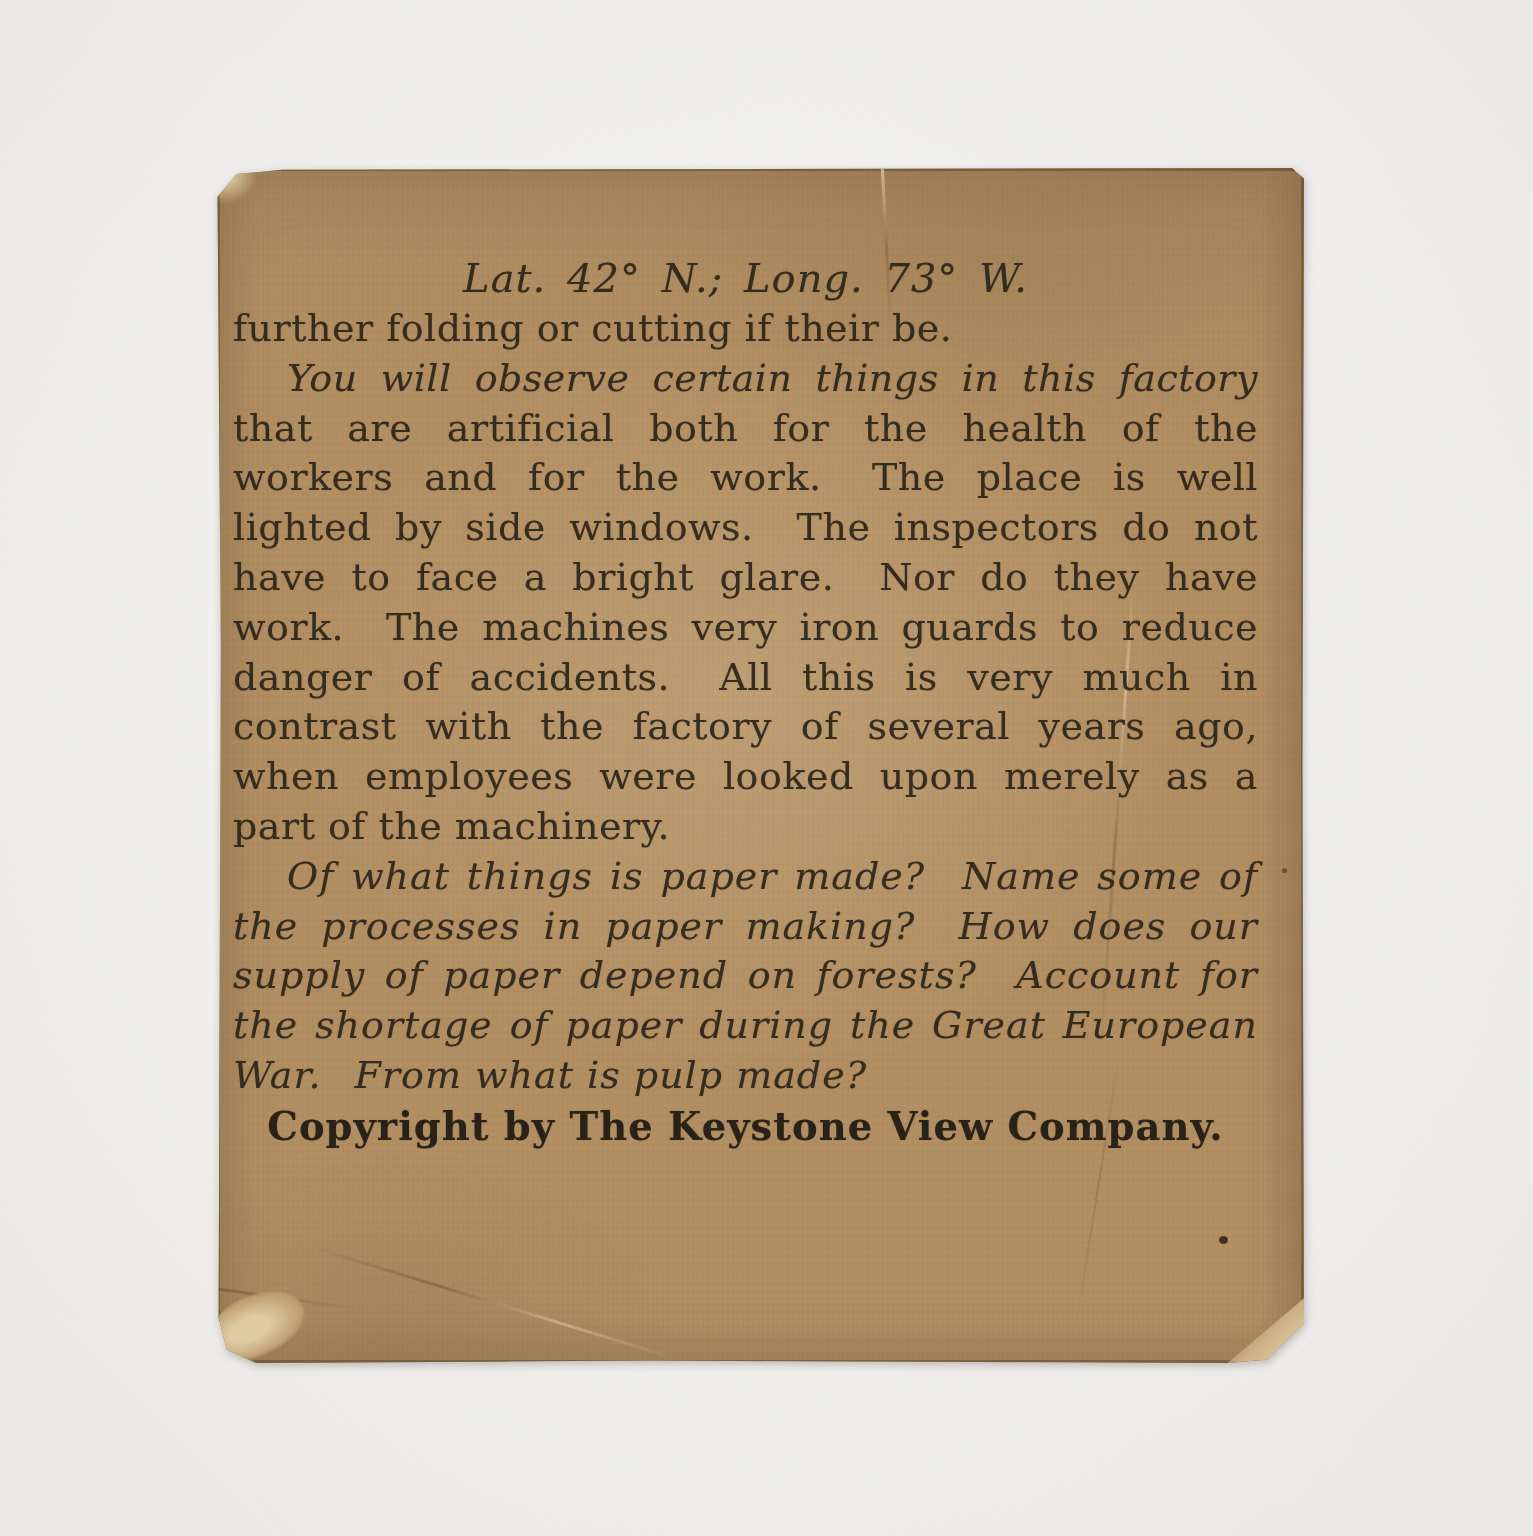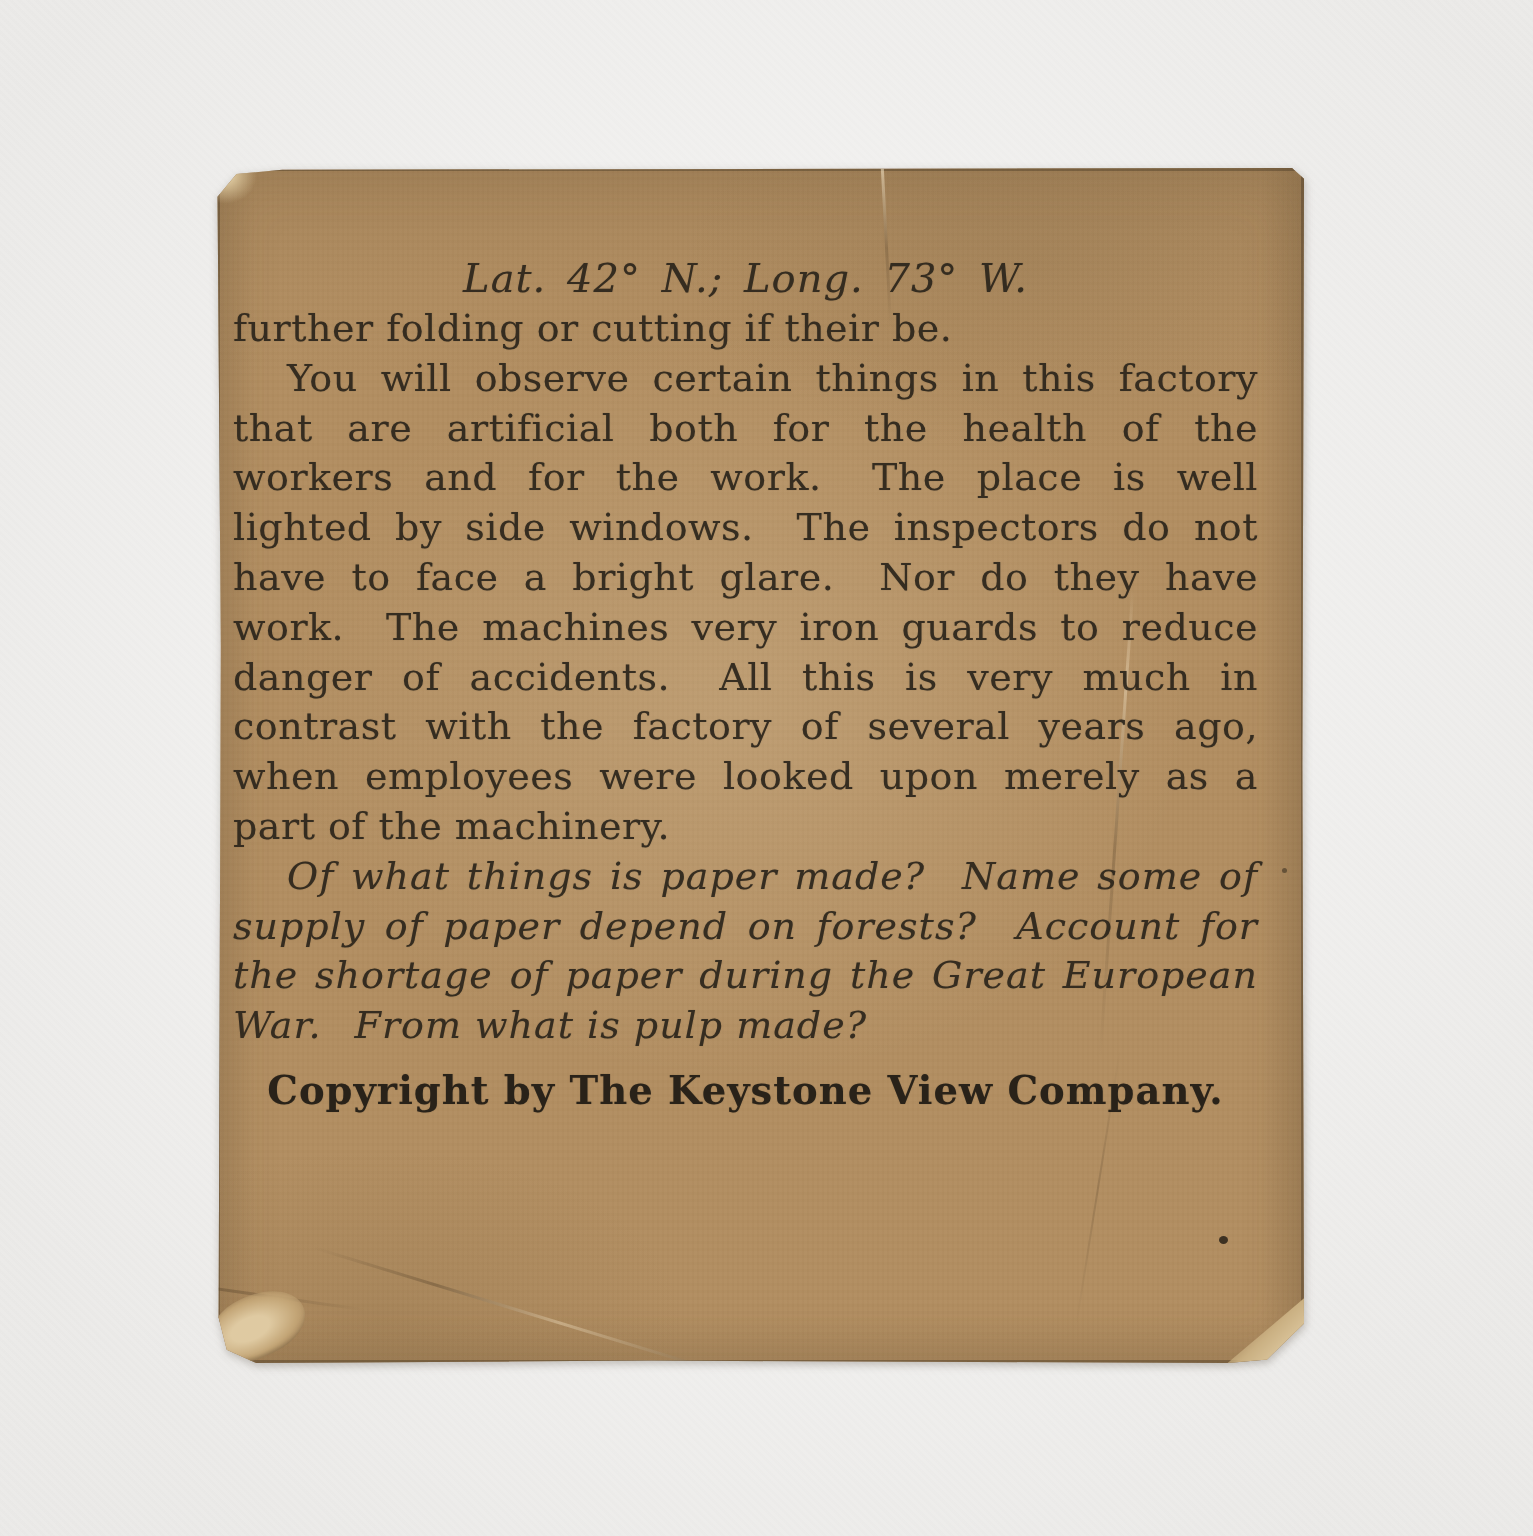--- a/index.html
+++ b/index.html
@@ -75,31 +75,31 @@
     font-size: 38px;
     line-height: 49.8px;
     letter-spacing: 0.5px;
     white-space: nowrap;
   }
   .para .line.justify {
     white-space: normal;
     text-align: justify;
     text-align-last: justify;
   }
-  .para .line.indent { text-indent: 54px; }
+  .para .line.indent { text-indent: 54px; font-style: italic; }
   .para.italic .line { font-style: italic; letter-spacing: 1px; }
 
   .copyright-line {
     font-weight: bold;
     font-size: 38.5px;
     line-height: 50px;
     text-align: center;
     letter-spacing: 1px;
     color: rgba(34,29,21,0.93);
-    margin-top: 15px;
+    margin-top: 1px;
   }
 
   .crease {
     position: absolute;
     pointer-events: none;
   }
   .crease-top {
     left: 668px; top: 0; width: 3px; height: 160px;
     background: linear-gradient(to bottom, rgba(250,235,205,0.55), rgba(86,66,42,0.28), transparent);
     transform: rotate(-3deg);
@@ -188,20 +188,21 @@
             <div class="line justify">lighted by side windows.  The inspectors do not</div>
             <div class="line justify">have to face a bright glare.  Nor do they have</div>
             <div class="line justify">work.  The machines very iron guards to reduce</div>
             <div class="line justify">danger of accidents.  All this is very much in</div>
             <div class="line justify">contrast with the factory of several years ago,</div>
             <div class="line justify">when employees were looked upon merely as a</div>
             <div class="line">part of the machinery.</div>
           </div>
           <div class="para italic">
             <div class="line justify indent">Of what things is paper made?  Name some of</div>
+            <div class="line justify">the processes in paper making?  How does our</div>
             <div class="line justify">supply of paper depend on forests?  Account for</div>
             <div class="line justify">the shortage of paper during the Great European</div>
             <div class="line">War.  From what is pulp made?</div>
           </div>
         </div>
 
       <div class="copyright-line">Copyright by The Keystone View Company.</div>
     </div>
 
   </div>

